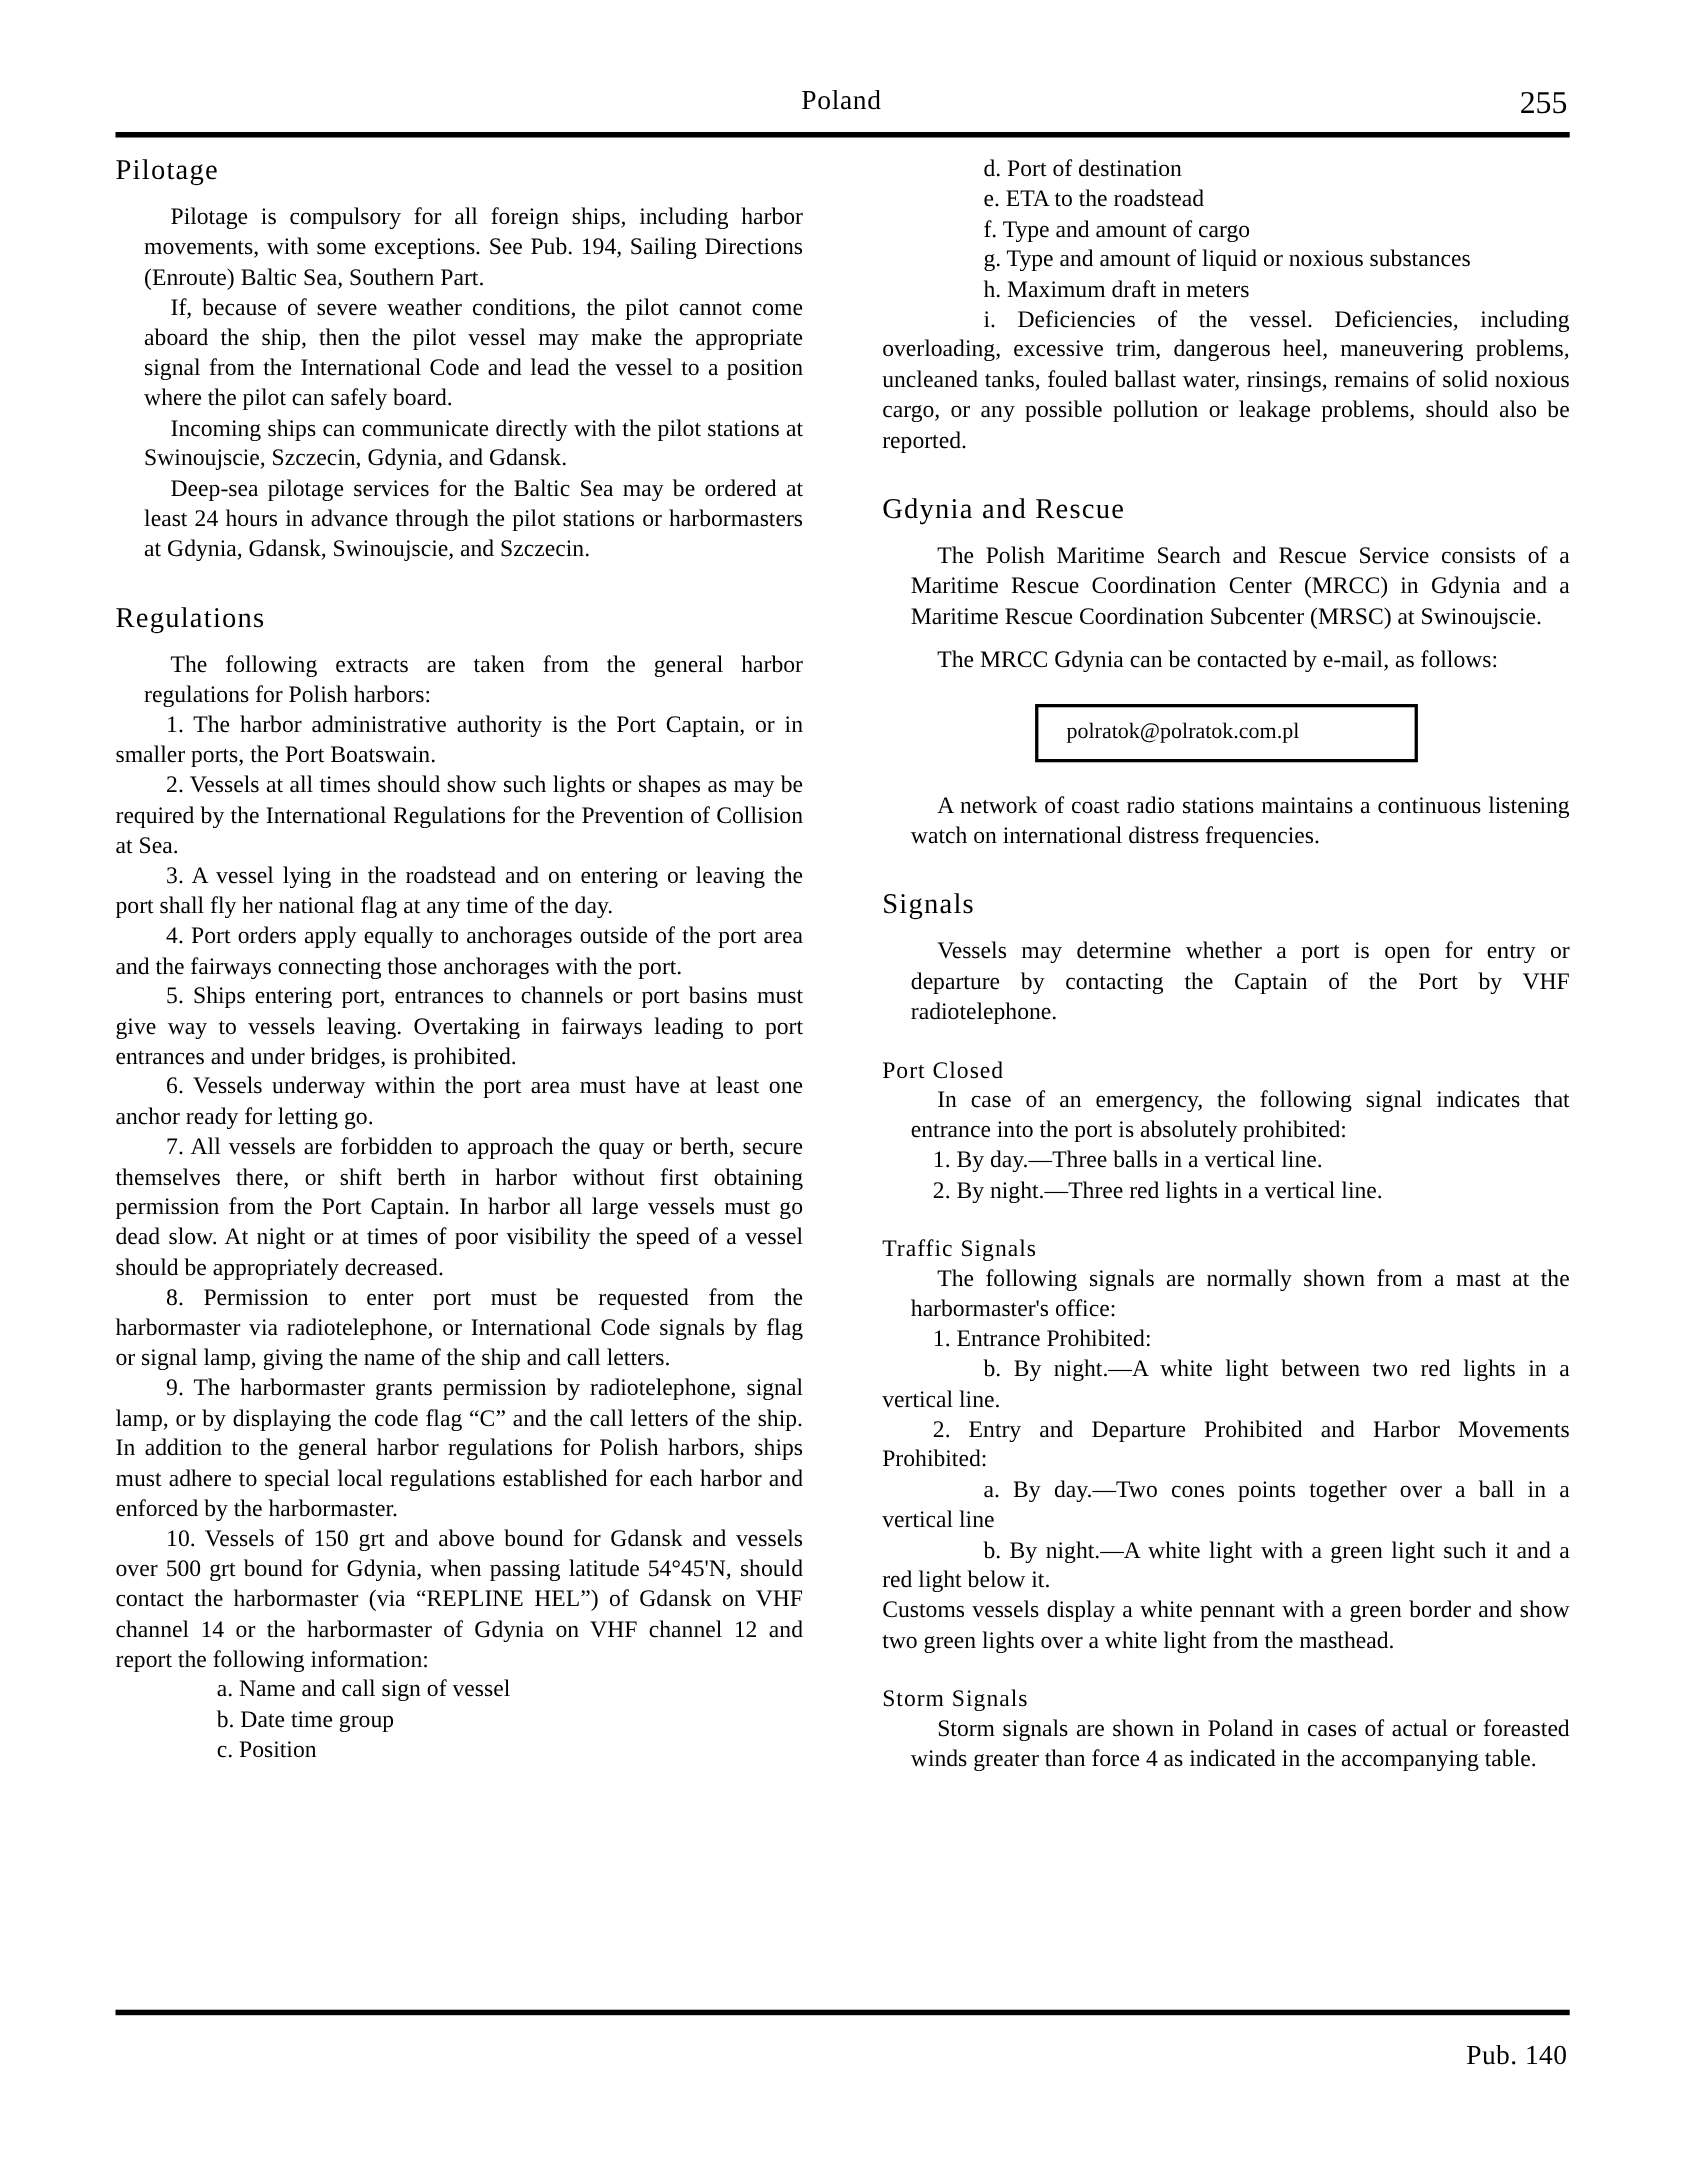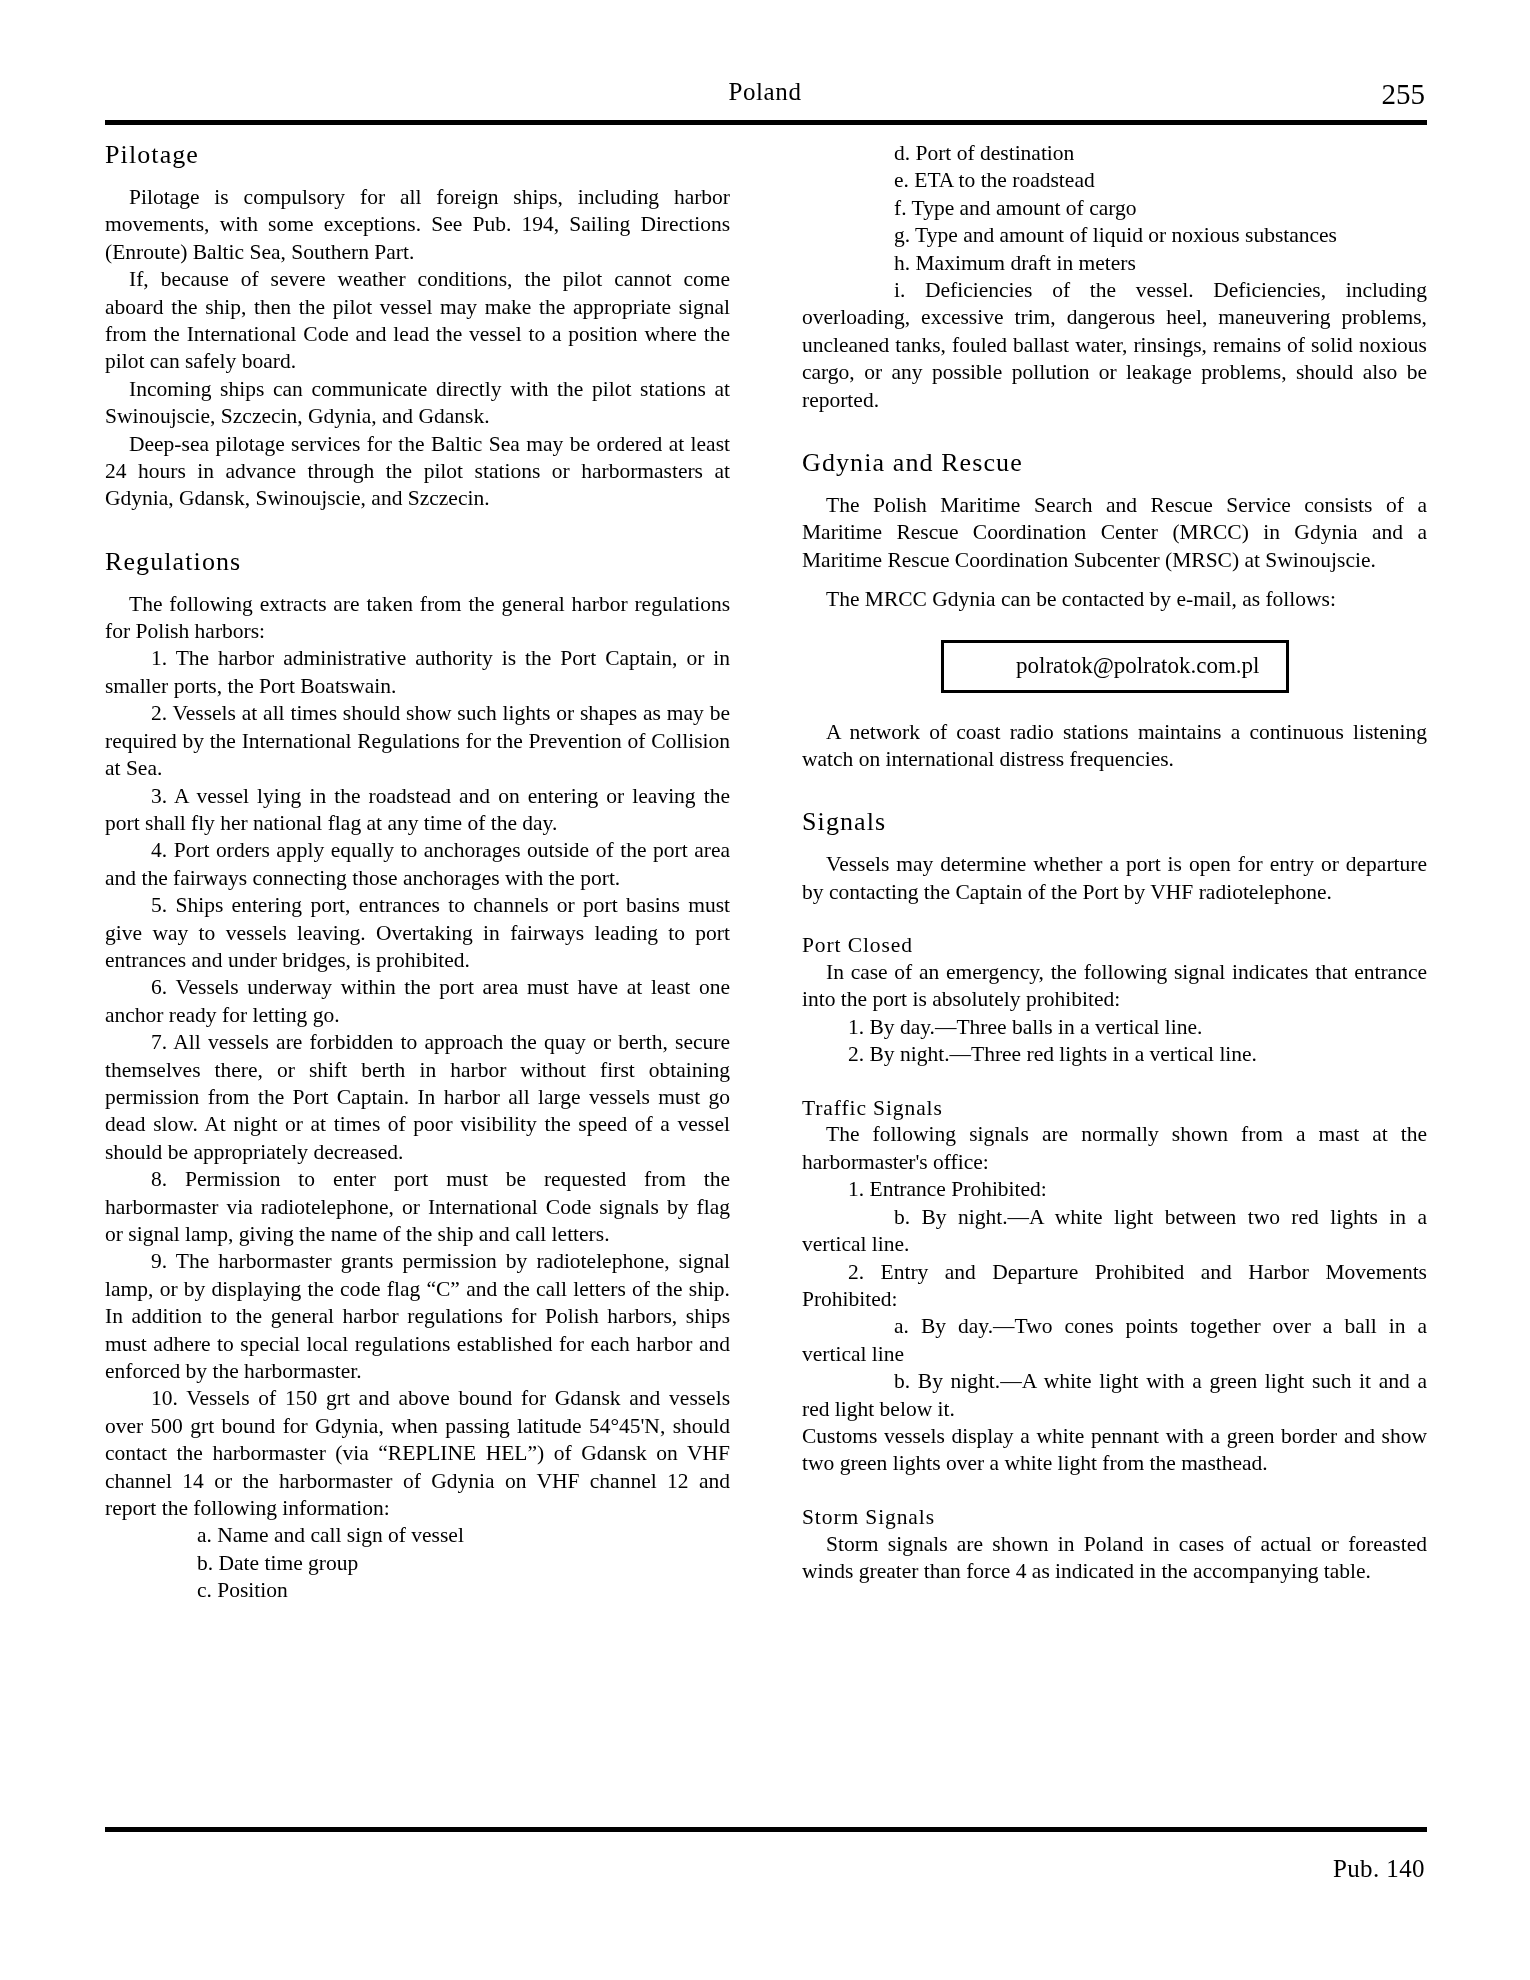--- a/index.html
+++ b/index.html
@@ -92,43 +92,43 @@
   }
 
   p {
     margin: 0;
     font-size: 21.5px;
     line-height: 27.4px;
     text-align: justify;
     text-justify: inter-word;
     hyphens: none;
   }
-  p.ind    { text-indent: 24px; }
+  p.ind    { text-indent: 24px; margin-left: 26px; }
 
   
   p.li1 { text-indent: 46px; }     
   p.li2 { text-indent: 92px; }     
   p.flush { text-indent: 0; }
 
   .gap-s { height: 12px; }
   .gap-l { height: 34px; }
 
   
   .boxwrap {
     display: flex;
     justify-content: center;
     margin: 26px 0 26px 0;
   }
   .emailbox {
     border: 3px solid #000;
     padding: 9px 26px 11px 26px;
-    font-size: 23px;
+    font-size: 20px;
     line-height: 27px;
     min-width: 290px;
-    text-align: right;
+    text-align: left;
     background: #fff;
   }
 </style>
 </head>
 <body>
 
 <div class="page">
 
   <div class="runhead">
     <div class="center">Poland</div>

